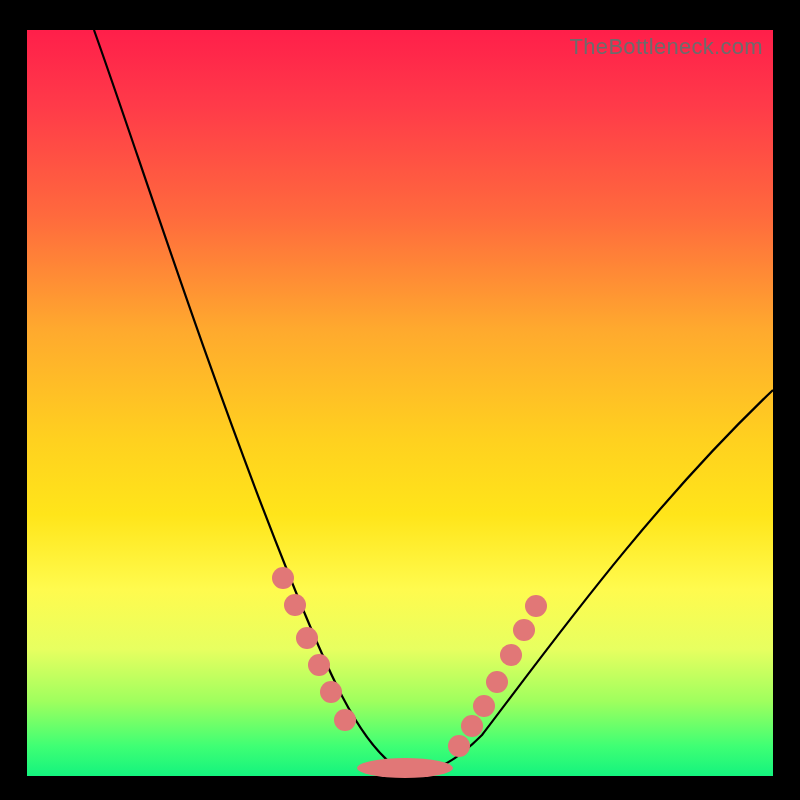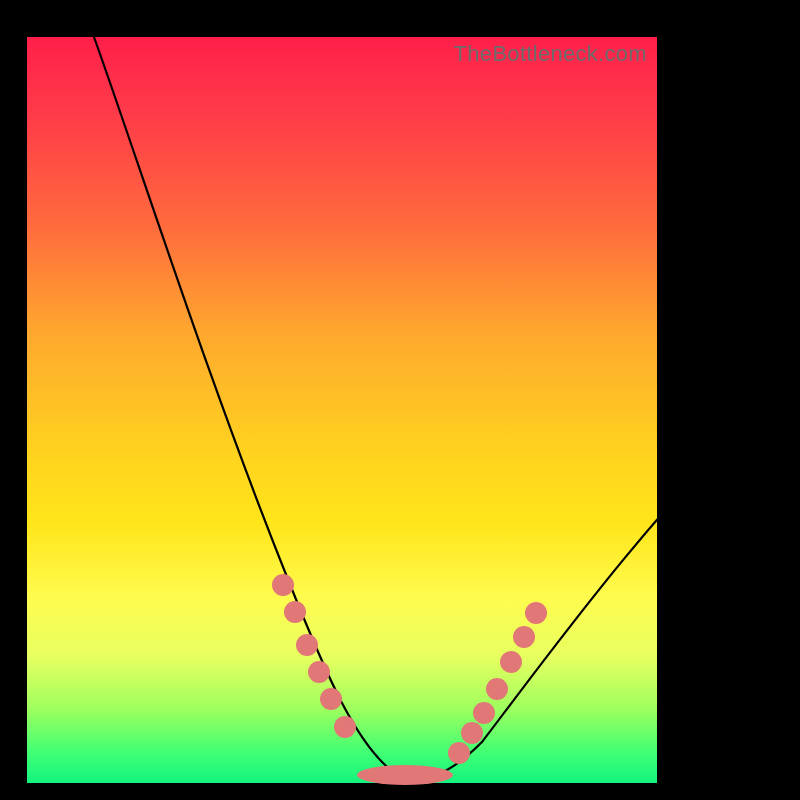--- a/index.html
+++ b/index.html
@@ -13,22 +13,22 @@
   }
   .frame {
     position: relative;
     width: 800px;
     height: 800px;
     background: #000;
   }
   .plot-area {
     position: absolute;
     left: 27px;
-    top: 37px;
-    width: 630px;
+    top: 30px;
+    width: 746px;
     height: 746px;
     
     background: linear-gradient(
       to bottom,
       #ff1f4a 0%,
       #ff3a49 10%,
       #ff6a3d 25%,
       #ffa92e 40%,
       #ffd11f 55%,
       #ffe51a 65%,

